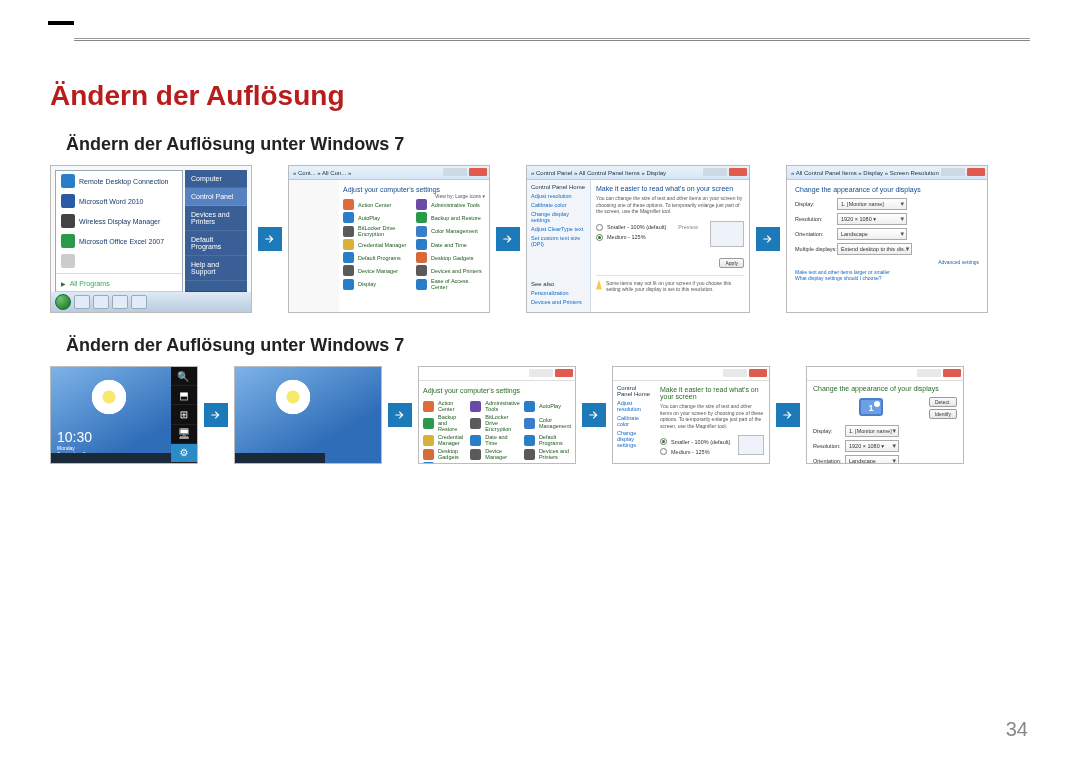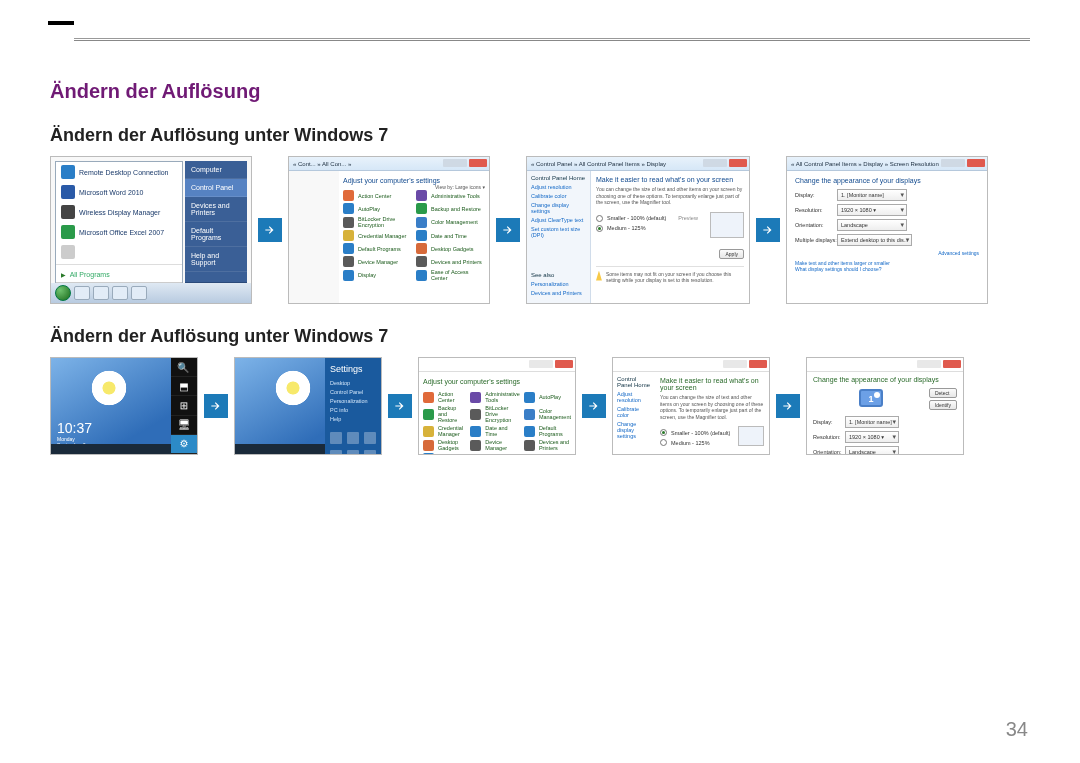--- a/index.html
+++ b/index.html
@@ -1,22 +1,22 @@
 <!DOCTYPE html>
 <html><head>
 <meta charset="utf-8">
 <style>
   * { box-sizing: border-box; margin: 0; padding: 0; }
   body { width: 1080px; height: 763px; font-family: Arial, Helvetica, sans-serif; background: #fff; position: relative; color: #333; }
   .page { padding: 40px 50px 0 50px; }
   .header-bar { height: 20px; border-top: 1px solid #888; margin-bottom: 20px; position: relative; }
   .header-bar::before { content: ""; position: absolute; left: -2px; top: -20px; width: 26px; height: 20px; background: #fff; border-top: 4px solid #000; }
   .header-bar::after { content: ""; position: absolute; left: 24px; top: -3px; right: 0; height: 1px; background: #999; }
-  h1 { font-size: 20px; font-weight: bold; color: #701a75; margin: 15px 0 12px 0; }
-  h2 { font-size: 18px; font-weight: bold; color: #222; margin: 22px 0 10px 0; }
+  h1 { font-size: 28px; font-weight: bold; color: #b91c1c; margin: 15px 0 12px 0; }
+  h2 { font-size: 18px; font-weight: bold; color: #222; margin: 22px 0 10px 16px; }
   .intro-line { font-size: 10px; color: #444; line-height: 1.6; position: relative; padding-left: 14px; margin-bottom: 3px; }
   .intro-line::before { content: "―"; position: absolute; left: 0; top: 0; color: #888; }
   .path-line { font-size: 10px; color: #333; margin-bottom: 14px; }
   .path-line b { font-weight: bold; }
   .row { display: flex; align-items: center; gap: 6px; margin-bottom: 8px; }
   .shot { border: 1px solid #bbb; background: #f8f8f8; position: relative; overflow: hidden; flex-shrink: 0; }
   .arrow { width: 24px; height: 24px; background: #1c7ab8; display: flex; align-items: center; justify-content: center; flex-shrink: 0; }
   .arrow svg { width: 14px; height: 14px; fill: #fff; }
 
   
@@ -314,21 +314,21 @@
   </div>
 
   <h2>Ändern der Auflösung unter Windows 7</h2>
 
   <div class="row row8">
 
     <div class="shot w8-s">
       <div class="w8bg"></div>
       <div class="flower"></div>
       <div class="dclock">
-        <div style="font-size:14px;font-weight:300">10:37</div>
+        <div style="font-size:14px;font-weight:300">10:30</div>
         <div>Monday</div>
           <div>September 3</div>
       </div>
       <div class="w8task"></div>
       <div class="charms">
         <div class="charm">🔍</div>
         <div class="charm">⬒</div>
         <div class="charm">⊞</div>
         <div class="charm">🖥</div>
         <div class="charm sel">⚙</div>
@@ -338,36 +338,20 @@
     <div class="arrow">
         <svg viewBox="0 0 24 24">
           <path d="M4 11h10l-4-4 1.4-1.4L18 12l-6.6 6.4L10 17l4-4H4z"></path>
         </svg>
       </div>
 
     <div class="shot w8-s">
       <div class="w8bg"></div>
       <div class="flower"></div>
       <div class="w8task" style="right:56px"></div>
-      <div class="setpane">
-        <div class="sh">Settings</div>
-        <div class="sl">Desktop</div>
-        <div class="sl">Control Panel</div>
-        <div class="sl">Personalization</div>
-        <div class="sl">PC info</div>
-        <div class="sl">Help</div>
-        <div class="grid6">
-            <div class="gi"></div>
-            <div class="gi"></div>
-            <div class="gi"></div>
-            <div class="gi"></div>
-            <div class="gi"></div>
-            <div class="gi"></div>
-          </div>
-      </div>
     </div>
 
     <div class="arrow">
         <svg viewBox="0 0 24 24">
           <path d="M4 11h10l-4-4 1.4-1.4L18 12l-6.6 6.4L10 17l4-4H4z"></path>
         </svg>
       </div>
 
     <div class="shot w8-m">
       <div class="titlebar" style="background:#fff;border-bottom:1px solid #ddd">

